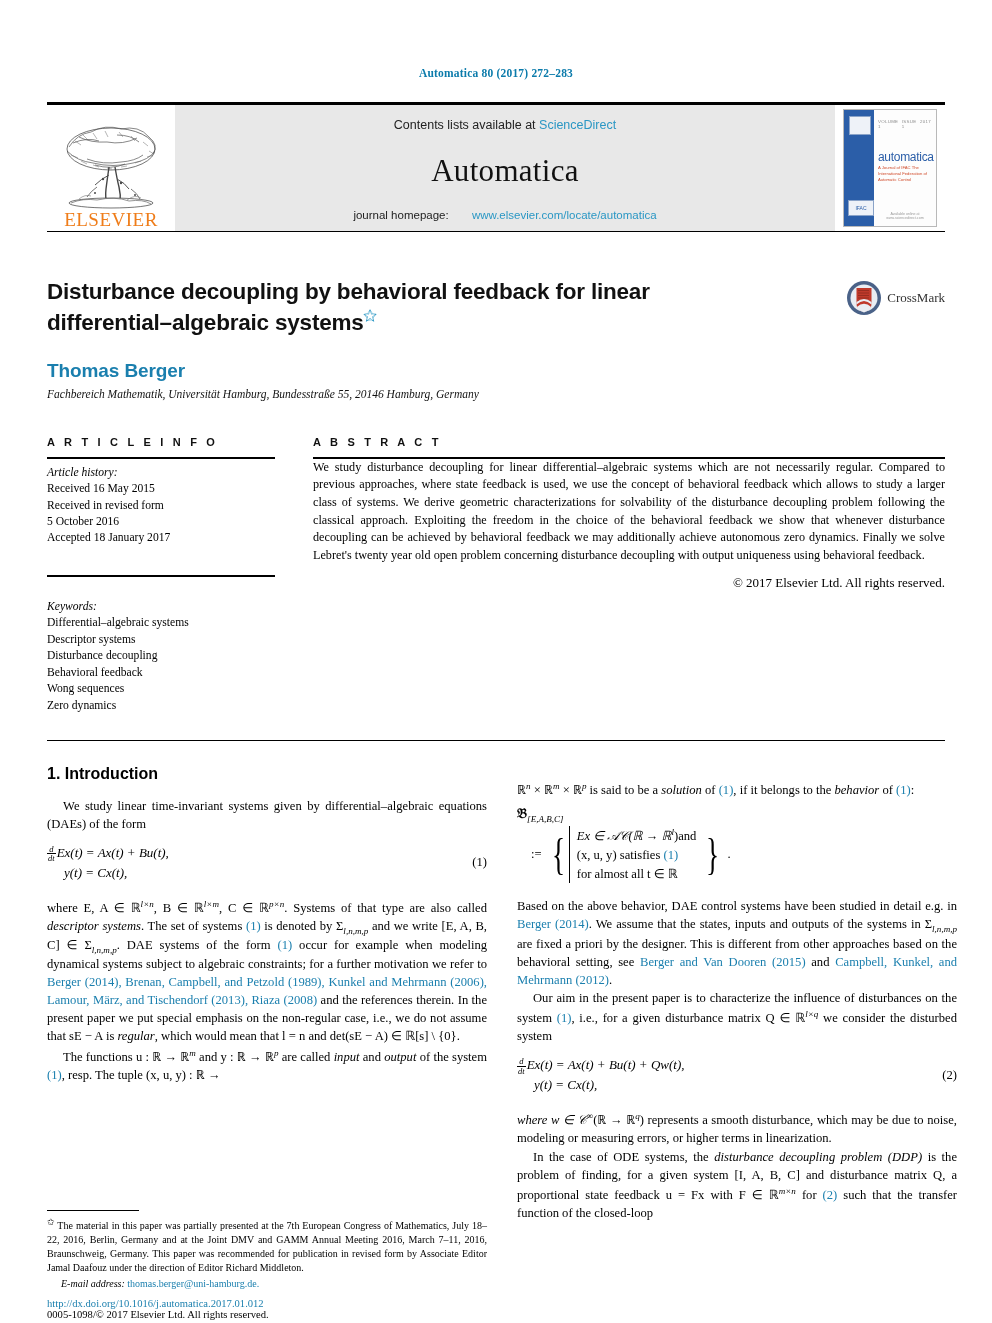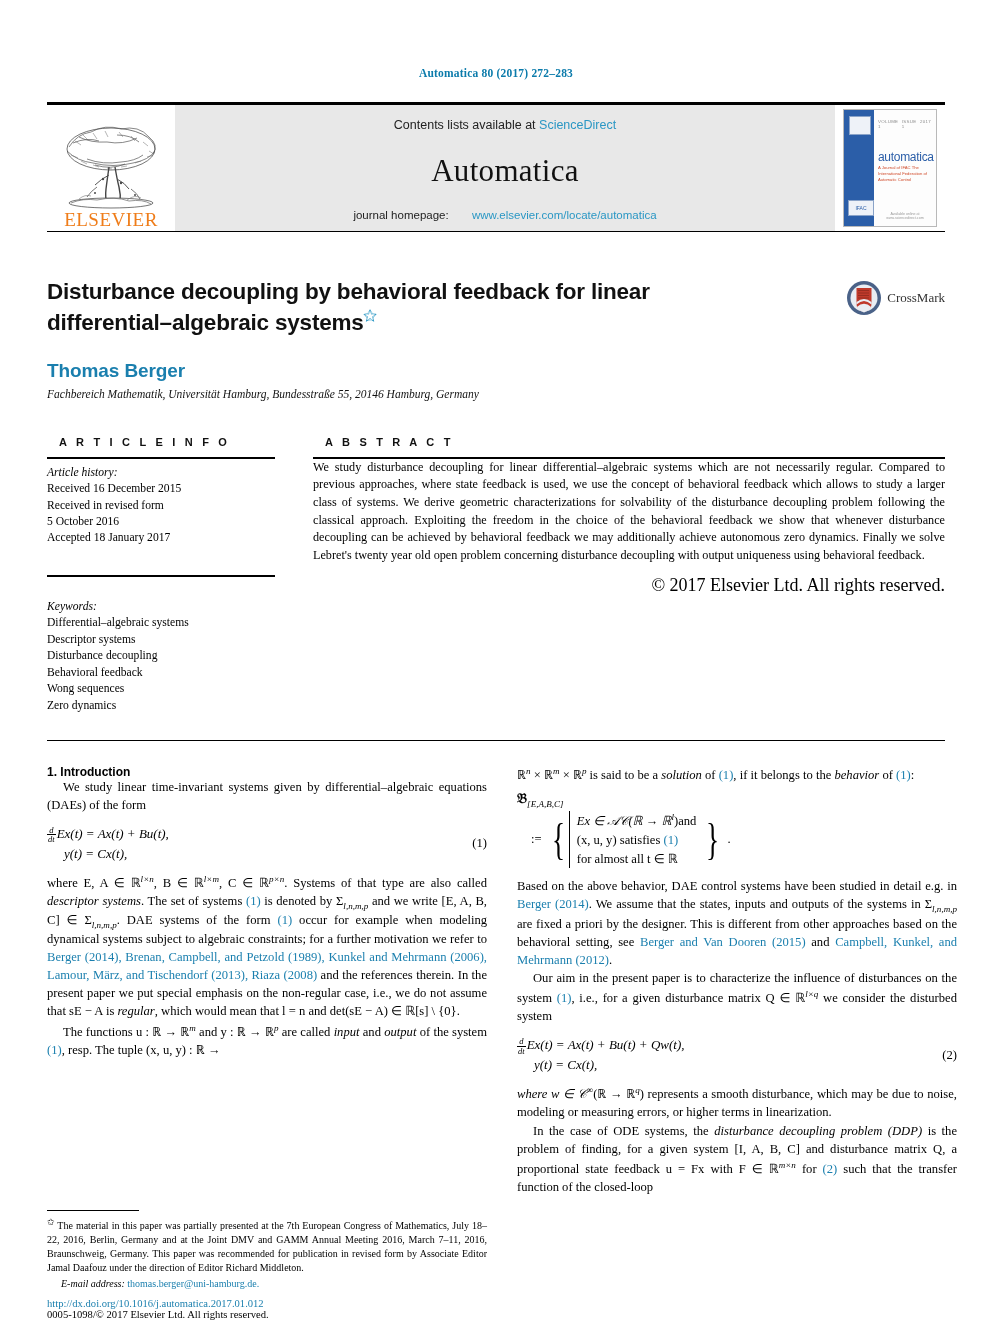--- a/index.html
+++ b/index.html
@@ -191,61 +191,61 @@
   }
   .col-info { width: 228px; flex: 0 0 228px; }
   .col-abstract { flex: 1 1 auto; }
   .sec-head {
     font-family: "Liberation Sans", sans-serif;
     font-size: 11px;
     font-weight: bold;
     letter-spacing: 3.2px;
     color: #111;
     margin-bottom: 9px;
-    margin-left: 12px;
   }
   .rule { border-top: 2px solid #000; }
   .info-group {
     font-size: 11.6px;
     line-height: 1.42;
     padding-top: 6px;
     font-family: "Liberation Serif", serif;
   }
   .info-group .it { font-style: italic; }
   .kw-group { padding-top: 22px; }
   .abstract-body {
     font-size: 12.2px;
     line-height: 1.45;
     text-align: justify;
     font-family: "Liberation Serif", serif;
   }
   .copyright {
     text-align: right;
-    font-size: 18px;
+    font-size: 13px;
     margin-top: 10px;
     font-family: "Liberation Serif", serif;
   }
 
   
   .body-cols {
     margin-top: 24px;
     display: flex;
     gap: 30px;
   }
   .bcol { width: 440px; flex: 0 0 440px; position: relative; }
   .sec-title {
     font-family: "Liberation Sans", sans-serif;
-    font-size: 12px;
+    font-size: 16px;
     font-weight: bold;
+    margin-bottom: 14px;
   }
   p.body {
     font-size: 12.6px;
     line-height: 1.42;
     text-align: justify;
-    margin: 0 0 0 0;
+    margin: 15px 0 0 0;
     font-family: "Liberation Serif", serif;
   }
   p.body + p.body { text-indent: 16px; margin-top: 1px; }
   .cite { color: #1a7fae; }
   .eqwrap {
     display: flex;
     align-items: center;
     margin: 9px 0 9px 0;
     font-size: 13px;
     font-family: "Liberation Serif", serif;
@@ -406,21 +406,21 @@
     <div class="affiliation">Fachbereich Mathematik, Universität Hamburg, Bundesstraße 55, 20146 Hamburg, Germany</div>
   </div>
 
   <div class="info-abstract">
 
     <div class="col-info">
       <div class="sec-head">A R T I C L E   I N F O</div>
       <div class="rule"></div>
       <div class="info-group">
         <div class="it">Article history:</div>
-        <div>Received 16 December 2015</div>
+        <div>Received 16 May 2015</div>
         <div>Received in revised form</div>
         <div>5 October 2016</div>
         <div>Accepted 18 January 2017</div>
       </div>
       <div style="height:28px"></div>
       <div class="rule"></div>
       <div class="info-group kw-group">
         <div class="it">Keywords:</div>
         <div>Differential–algebraic systems</div>
         <div>Descriptor systems</div>

